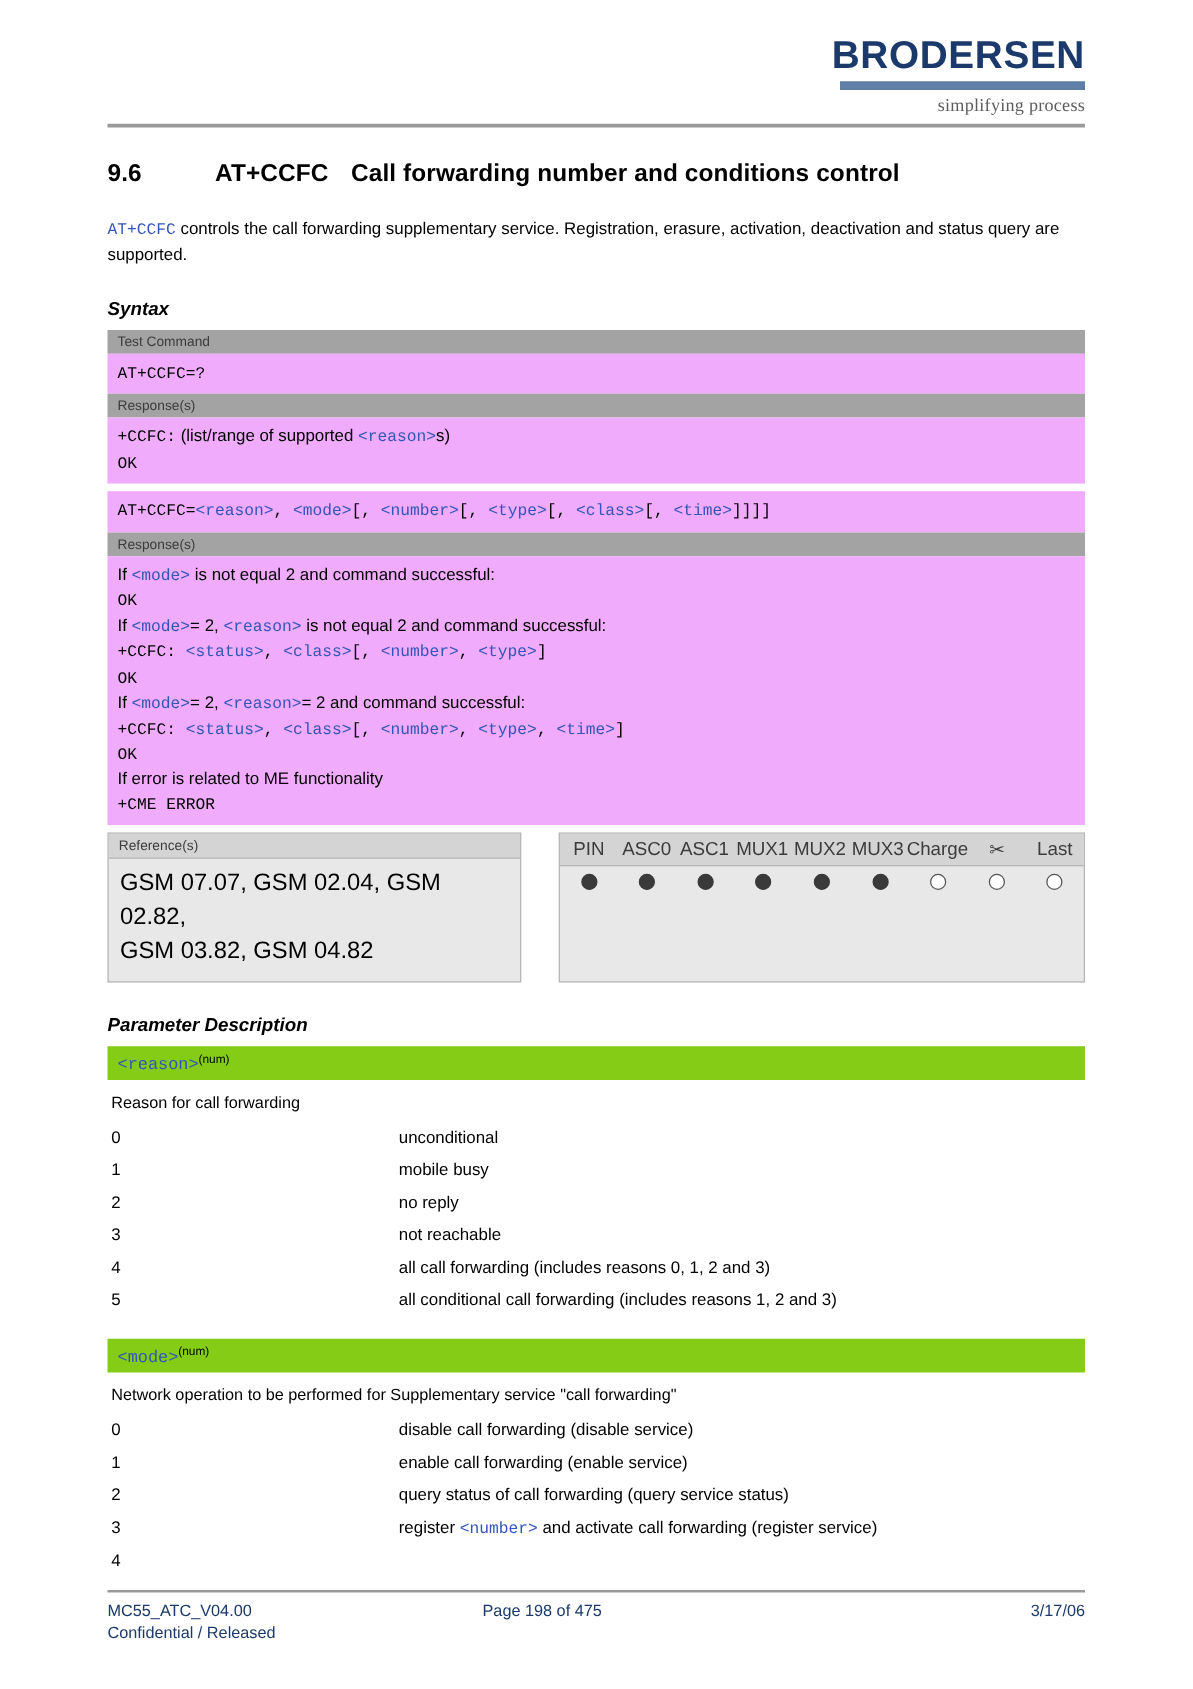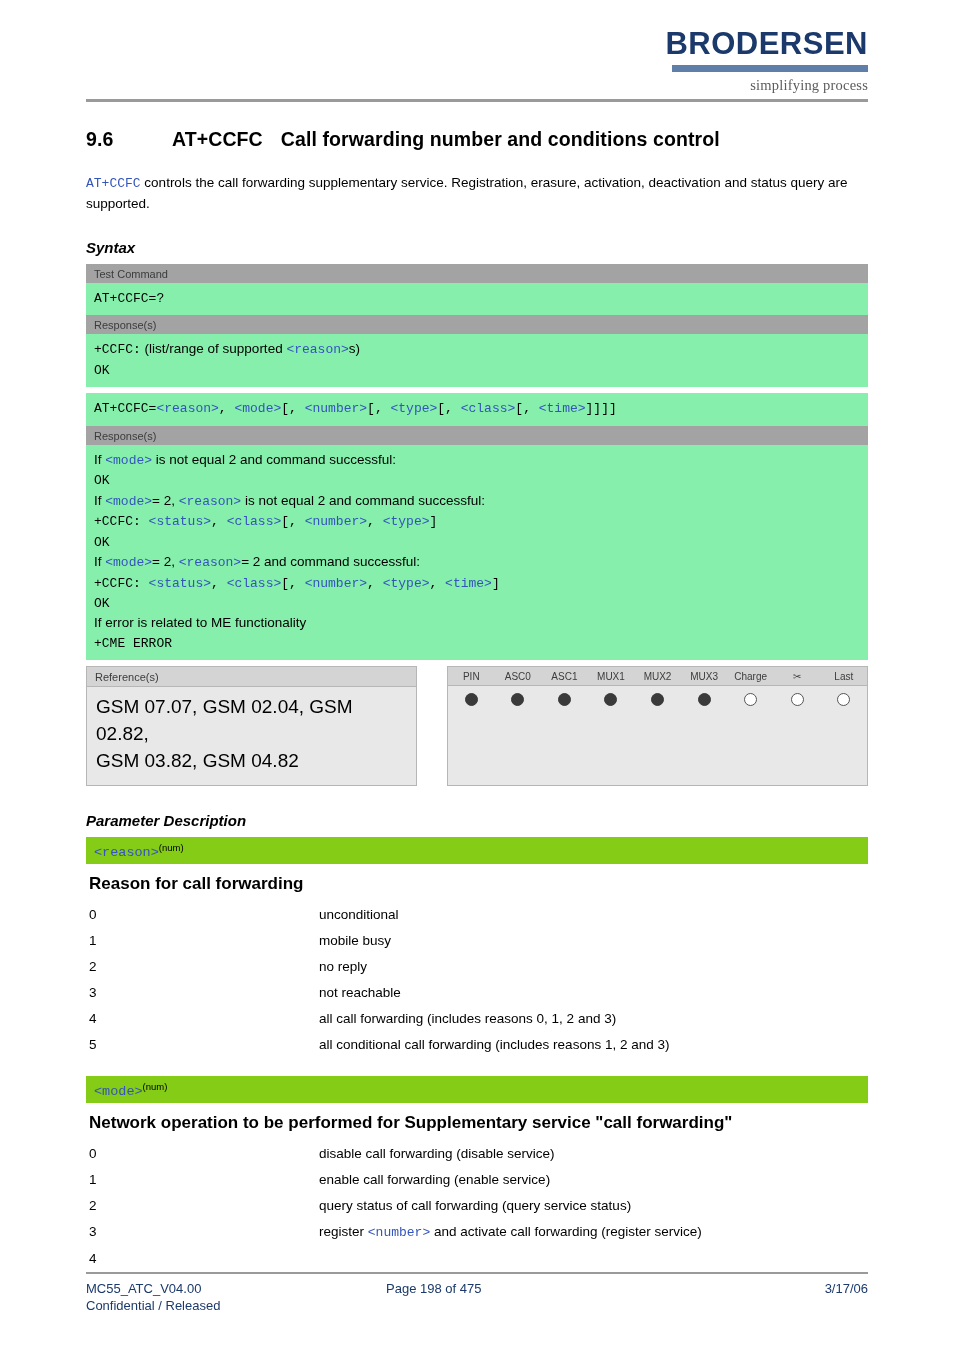--- a/index.html
+++ b/index.html
@@ -116,21 +116,21 @@
     border-collapse: collapse;
     margin-bottom: 6px;
   }
   .band {
     background: #a3a3a3;
     font-size: 11px;
     color: #3c3c3c;
     padding: 4px 8px 3px 8px;
   }
   .body-cell {
-    background: #86efac;
+    background: #f0abfc;
     padding: 5px 4px 7px 8px;
     font-size: 13.5px;
     line-height: 1.42;
   }
   .body-cell .line {
     white-space: nowrap;
   }
   .gap {
     height: 4px;
     background: #ffffff;
@@ -165,21 +165,21 @@
     box-sizing: border-box;
   }
   .support-head {
     display: flex;
     background: #d4d4d4;
     border-bottom: 1px solid #b6b6b6;
   }
   .support-head div {
     flex: 1;
     text-align: center;
-    font-size: 10px;
+    font-size: 15px;
     color: #3c3c3c;
     padding: 4px 0 3px 0;
   }
   .support-dots {
     display: flex;
     padding: 6px 0 8px 0;
   }
   .support-dots div {
     flex: 1;
     text-align: center;
@@ -209,23 +209,22 @@
   .param-head .mono-blue {
     font-size: 13.5px;
   }
   .sup {
     font-size: 9.5px;
     vertical-align: super;
     color: #000;
     font-family: "Liberation Sans", sans-serif;
   }
   .param-desc {
-    font-size: 17px;
+    font-size: 13px;
     padding: 10px 0 4px 3px;
-    font-weight: bold;
   }
   .param-list {
     margin: 4px 0 0 0;
     padding: 0;
     list-style: none;
   }
   .param-list li {
     display: flex;
     font-size: 13.5px;
     line-height: 1.92;

